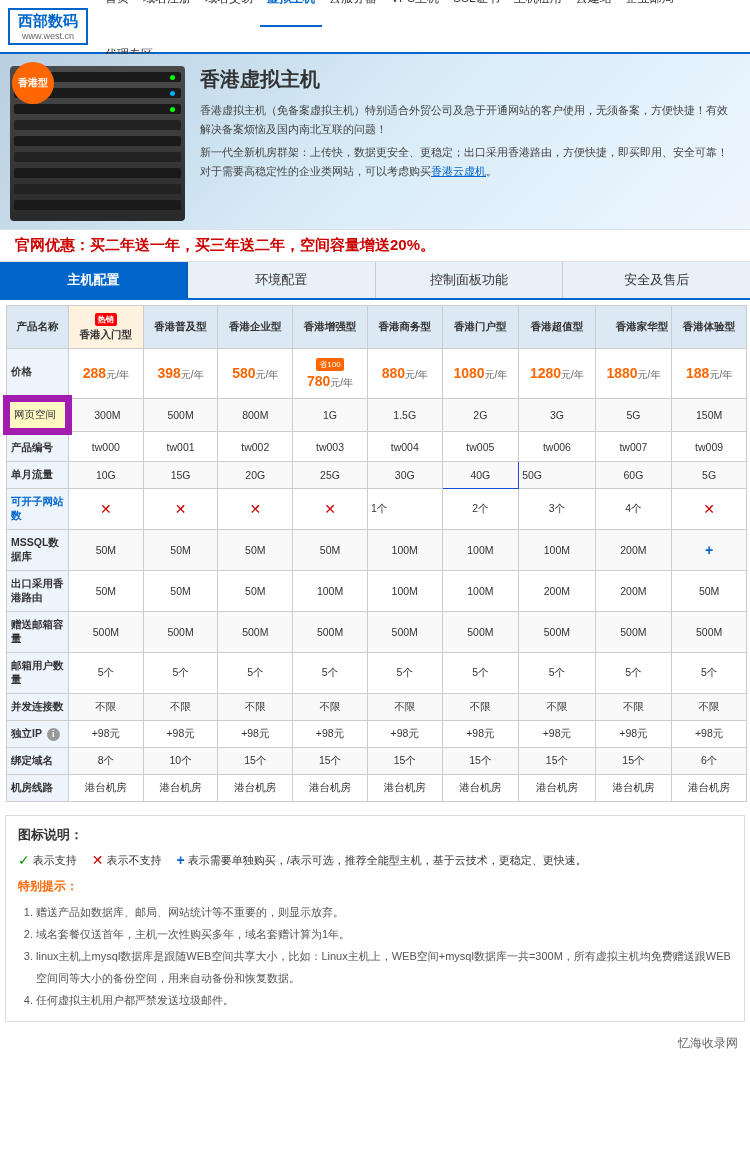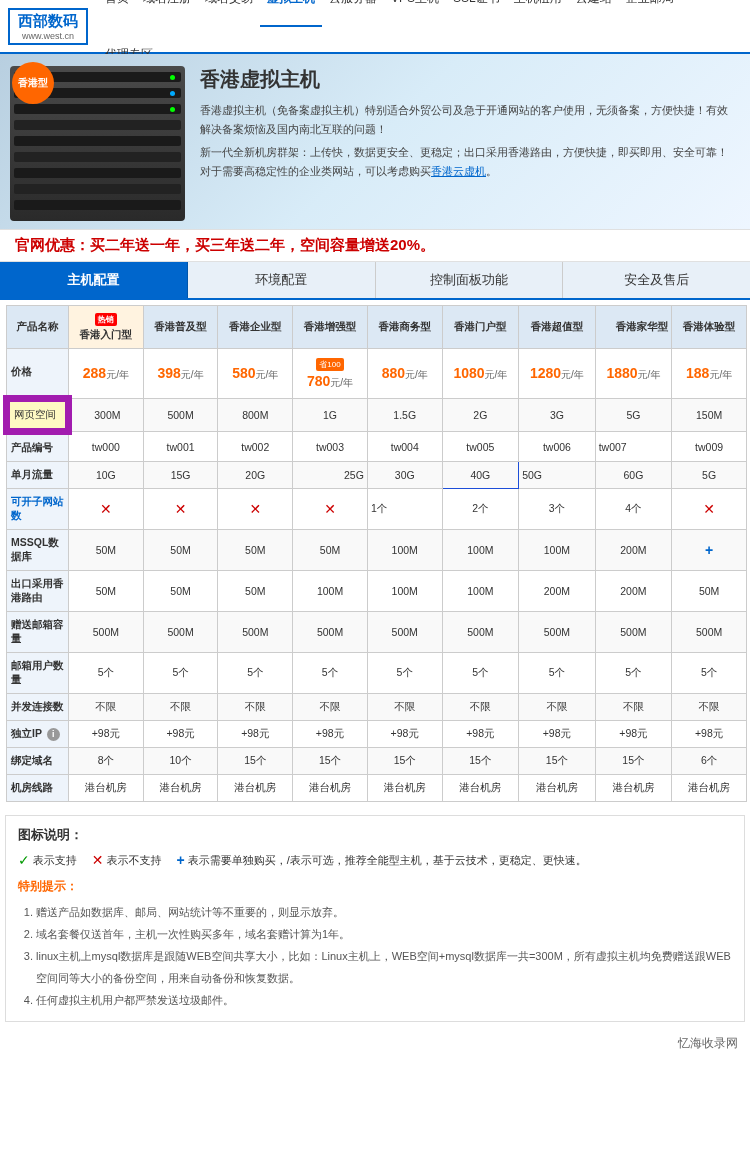--- a/index.html
+++ b/index.html
@@ -122,30 +122,30 @@
 
       <tr>
         <td style="border:1px solid #ccc;padding:6px 4px;background:#eef4fb;font-weight:bold;">产品编号</td>
         <td style="border:1px solid #ccc;padding:6px 3px;text-align:center;">tw000</td>
         <td style="border:1px solid #ccc;padding:6px 3px;text-align:center;">tw001</td>
         <td style="border:1px solid #ccc;padding:6px 3px;text-align:center;">tw002</td>
         <td style="border:1px solid #ccc;padding:6px 3px;text-align:center;">tw003</td>
         <td style="border:1px solid #ccc;padding:6px 3px;text-align:center;">tw004</td>
         <td style="border:1px solid #ccc;padding:6px 3px;text-align:center;">tw005</td>
         <td style="border:1px solid #ccc;padding:6px 3px;text-align:center;">tw006</td>
-        <td style="border:1px solid #ccc;padding:6px 3px;">tw007</td>
+        <td style="border:1px solid #ccc;padding:6px 3px;text-align:center;">tw007</td>
         <td style="border:1px solid #ccc;padding:6px 3px;text-align:center;">tw009</td>
       </tr>
 
       <tr style="background:#f9f9f9;">
         <td style="border:1px solid #ccc;padding:6px 4px;background:#eef4fb;font-weight:bold;">单月流量</td>
         <td style="border:1px solid #ccc;padding:6px 3px;text-align:center;">10G</td>
         <td style="border:1px solid #ccc;padding:6px 3px;text-align:center;">15G</td>
         <td style="border:1px solid #ccc;padding:6px 3px;text-align:center;">20G</td>
-        <td style="border:1px solid #ccc;padding:6px 3px;text-align:right;">25G</td>
+        <td style="border:1px solid #ccc;padding:6px 3px;text-align:center;">25G</td>
         <td style="border:1px solid #ccc;padding:6px 3px;text-align:center;">30G</td>
         <td style="border:1px solid #1d4ed8;padding:6px 3px;text-align:center;">40G</td>
         <td style="border:1px solid #ccc;padding:6px 3px;">50G</td>
         <td style="border:1px solid #ccc;padding:6px 3px;text-align:center;">60G</td>
         <td style="border:1px solid #ccc;padding:6px 3px;text-align:center;">5G</td>
       </tr>
 
       <tr>
         <td style="border:1px solid #ccc;padding:6px 4px;background:#eef4fb;font-weight:bold;"><a style="color:#0066cc;text-decoration:none;cursor:pointer;">可开子网站数</a></td>
         <td style="border:1px solid #ccc;padding:6px 3px;text-align:center;color:#cc0000;font-size:14px;">✕</td>

